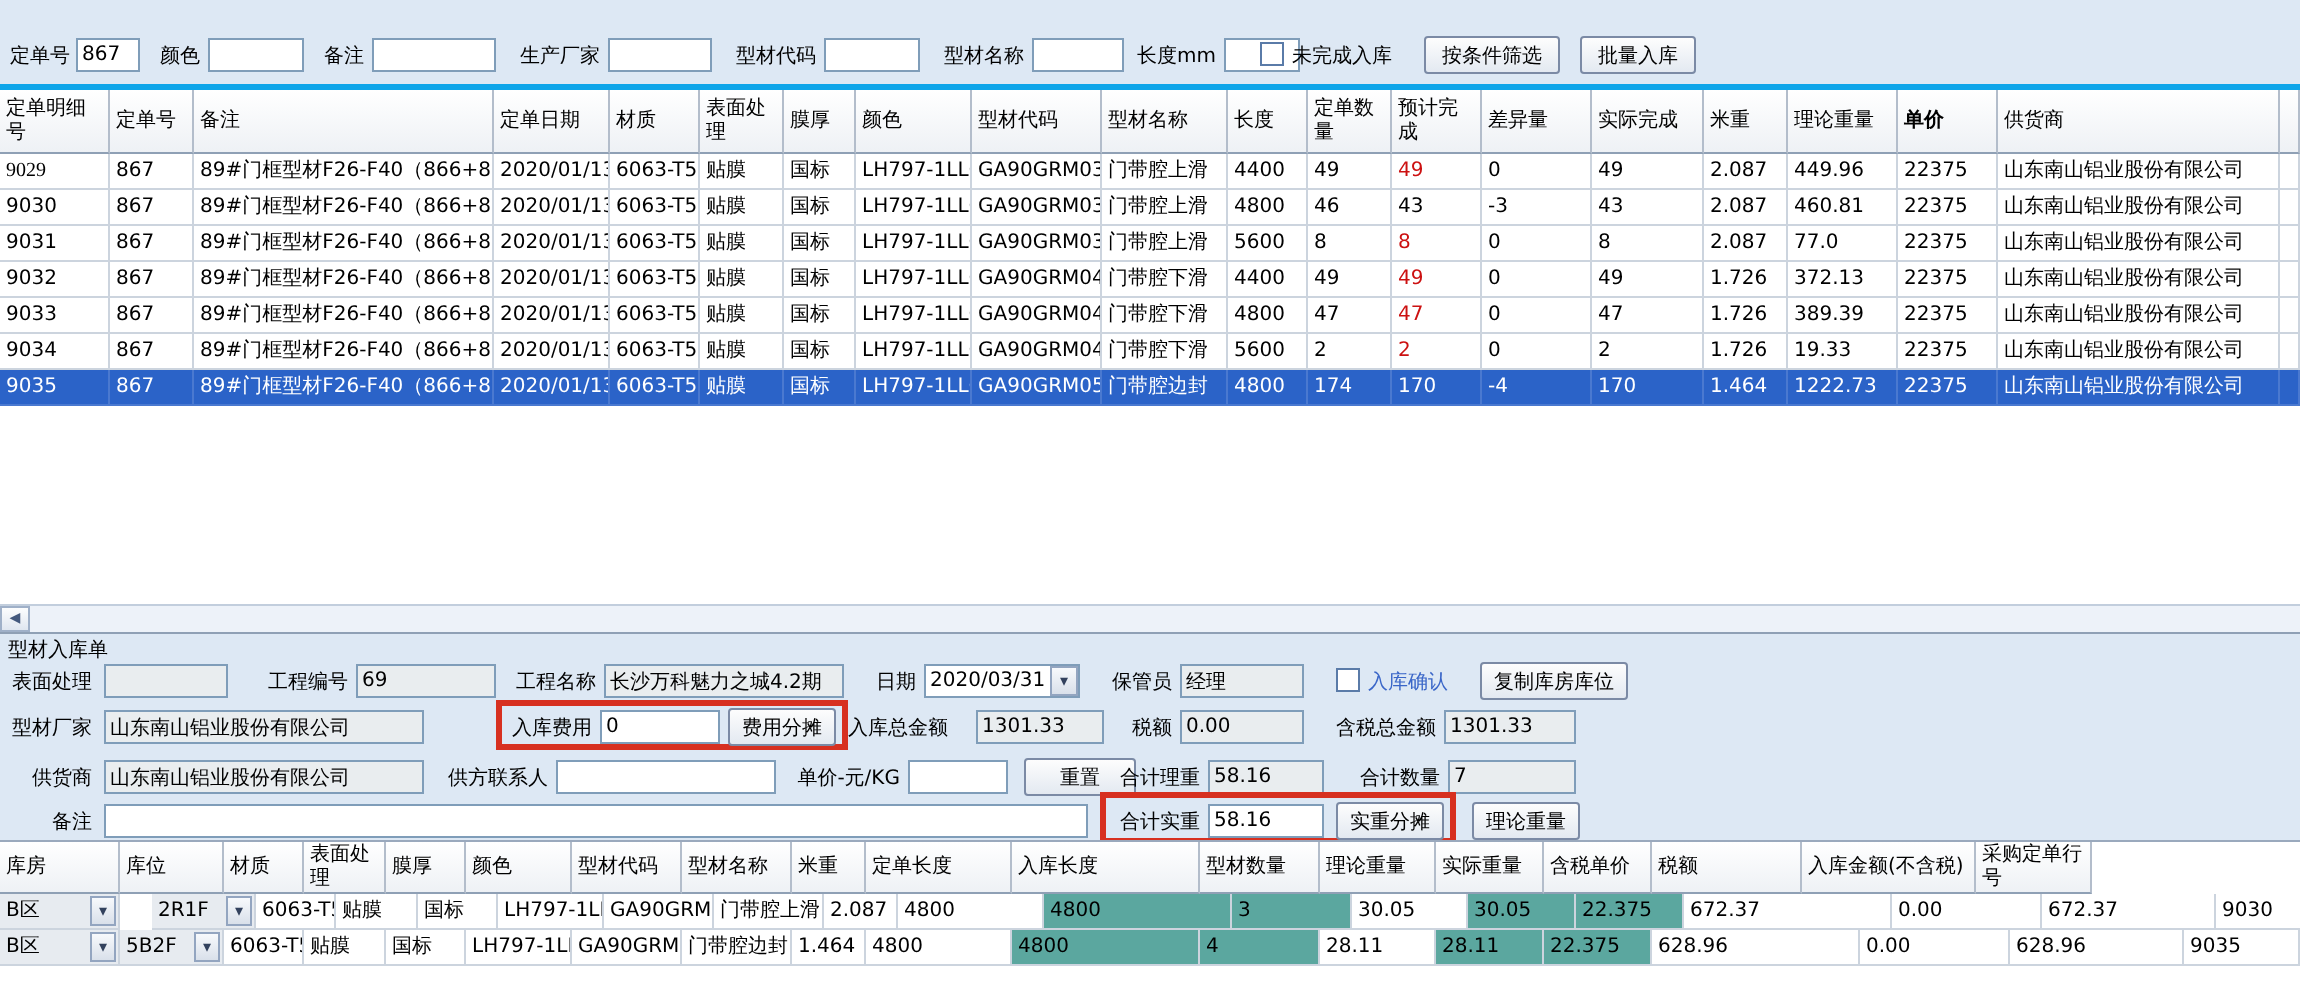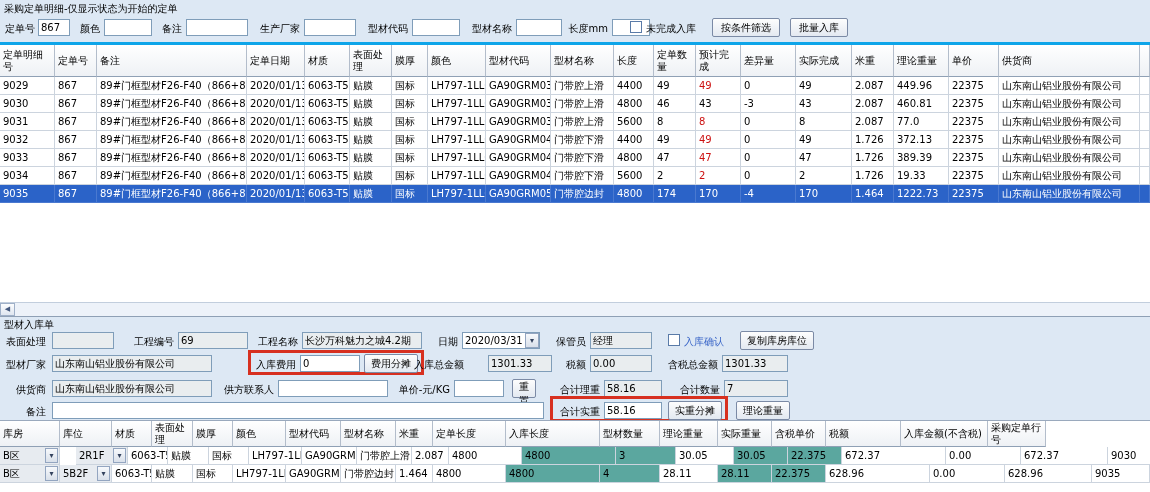--- a/index.html
+++ b/index.html
@@ -39,21 +39,20 @@
   #rowA{top:12px;} #rowB{top:35px;} #rowC{top:60px;} #rowD{top:82px;}
   .redbox{position:absolute;box-sizing:border-box;border:3px solid var(--ann,#d73020);pointer-events:none;}
   .blue-lbl{color:#3a66c8;}
   .dd-date{position:absolute;width:14px;height:15px;box-sizing:border-box;background:linear-gradient(#f7f9fc,#d9e0ea);border:1px solid #93a5c0;font-size:8px;line-height:13px;text-align:center;color:#33425e;top:4px;}
   #stock-wrap{position:absolute;left:0;top:103px;width:1150px;height:73px;background:#fff;border-top:1px solid #9aa9bd;overflow:hidden;}
 </style>
 </head>
 <body>
 
 <div class="top-section">
-  <div class="section-title">采购定单明细-仅显示状态为开始的定单</div>
 
   <div class="filter-row">
     <div id="filter-fields">
         <span class="f-lbl" style="left: 3px; width: 32px;">定单号</span>
         <input class="f-inp" value="867" style="left: 38px; width: 32px;">
         <span class="f-lbl" style="left: 76px; width: 24px;">颜色</span>
         <input class="f-inp" style="left: 104px; width: 48px;">
         <span class="f-lbl" style="left: 158px; width: 24px;">备注</span>
         <input class="f-inp" style="left: 186px; width: 62px;">
         <span class="f-lbl" style="left: 254px; width: 46px;">生产厂家</span>
@@ -84,26 +83,26 @@
           <div class="th" style="width: 58px;">颜色</div>
           <div class="th" style="width: 65px;">型材代码</div>
           <div class="th" style="width: 63px;">型材名称</div>
           <div class="th" style="width: 40px;">长度</div>
           <div class="th" style="width: 42px;">定单数量</div>
           <div class="th" style="width: 45px;">预计完成</div>
           <div class="th" style="width: 55px;">差异量</div>
           <div class="th" style="width: 56px;">实际完成</div>
           <div class="th" style="width: 42px;">米重</div>
           <div class="th" style="width: 55px;">理论重量</div>
-          <div class="th" style="width: 50px;">单价</div>
+          <div class="th" style="width: 50px; font-weight: bold;">单价</div>
           <div class="th" style="width: 141px;">供货商</div>
           <div class="th" style="width: 10px;"></div>
         </div>
         <div class="tr drow">
-          <div class="td" style="width: 55px;">9029</div>
+          <div class="td" style="width: 55px; font-family: Liberation Serif, serif;">9029</div>
           <div class="td" style="width: 42px;">867</div>
           <div class="td" style="width: 150px;">89#门框型材F26-F40（866+867）</div>
           <div class="td" style="width: 58px;">2020/01/13</div>
           <div class="td" style="width: 45px;">6063-T5</div>
           <div class="td" style="width: 42px;">贴膜</div>
           <div class="td" style="width: 36px;">国标</div>
           <div class="td" style="width: 58px;">LH797-1LL0</div>
           <div class="td" style="width: 65px;">GA90GRM03</div>
           <div class="td" style="width: 63px;">门带腔上滑</div>
           <div class="td" style="width: 40px;">4400</div>
@@ -278,36 +277,36 @@
     <button class="f-btn" style="left:740px;width:74px;">复制库房库位</button>
   </div>
 
   <div class="form-row" id="rowB">
     <div class="redbox" style="left:248px;top:-2px;width:176px;height:25px;"></div>
     <span class="f-lbl" style="left:2px;width:44px;">型材厂家</span>
     <input class="f-inp ro" style="left: 52px; width: 160px;" value="山东南山铝业股份有限公司">
     <span class="f-lbl" style="left:252px;width:44px;">入库费用</span>
     <input class="f-inp" style="left: 300px; width: 60px;" value="0">
     <button class="f-btn" style="left:364px;width:54px;">费用分摊</button>
-    <span class="f-lbl" style="left:408px;width:56px;text-align:right;">入库总金额</span>
+    <span class="f-lbl" style="left:418px;width:56px;text-align:right;">入库总金额</span>
     <input class="f-inp ro" style="left: 488px; width: 64px;" value="1301.33">
     <span class="f-lbl" style="left:560px;width:26px;">税额</span>
     <input class="f-inp ro" style="left: 590px; width: 62px;" value="0.00">
     <span class="f-lbl" style="left:662px;width:56px;">含税总金额</span>
     <input class="f-inp ro" style="left: 722px; width: 66px;" value="1301.33">
   </div>
 
   <div class="form-row" id="rowC">
     <span class="f-lbl" style="left:12px;width:34px;">供货商</span>
     <input class="f-inp ro" style="left: 52px; width: 160px;" value="山东南山铝业股份有限公司">
     <span class="f-lbl" style="left:218px;width:56px;">供方联系人</span>
     <input class="f-inp" style="left: 278px; width: 110px;" value="">
     <span class="f-lbl" style="left:394px;width:56px;">单价-元/KG</span>
     <input class="f-inp" style="left: 454px; width: 50px;" value="">
-    <button class="f-btn" style="left:512px;width:24px;">重置</button>
+    <button class="f-btn" style="left:512px;width:56px;">重置</button>
     <span class="f-lbl" style="left:556px;width:44px;">合计理重</span>
     <input class="f-inp ro" style="left: 604px; width: 58px;" value="58.16">
     <span class="f-lbl" style="left:676px;width:44px;">合计数量</span>
     <input class="f-inp ro" style="left: 724px; width: 64px;" value="7">
   </div>
 
   <div class="form-row" id="rowD">
     <div class="redbox" style="left:550px;top:-3px;width:178px;height:26px;"></div>
     <span class="f-lbl" style="left:24px;width:22px;">备注</span>
     <input class="f-inp" style="left: 52px; width: 492px;" value="">

